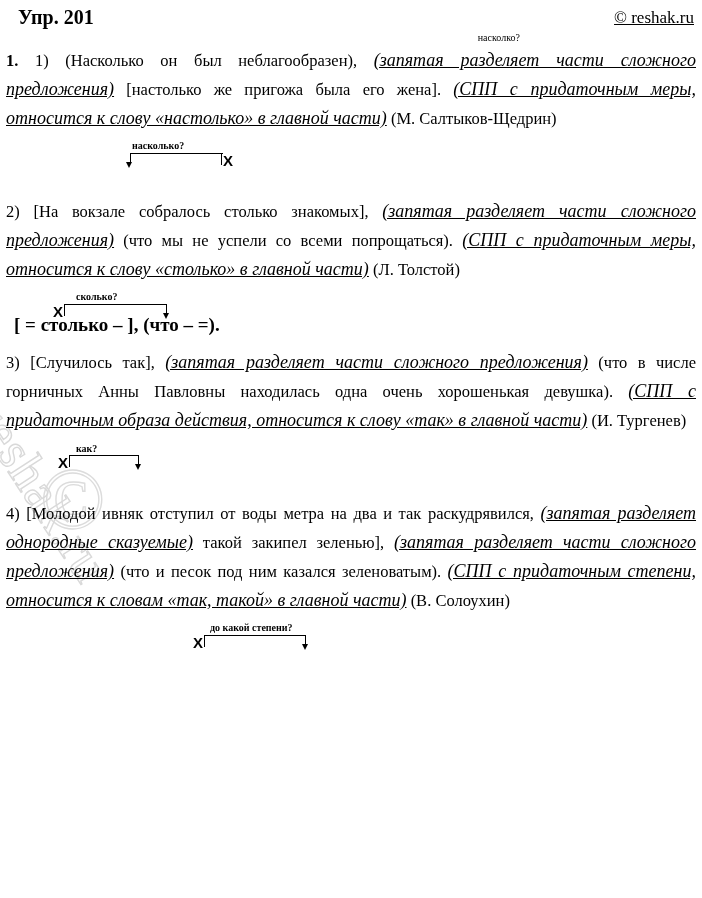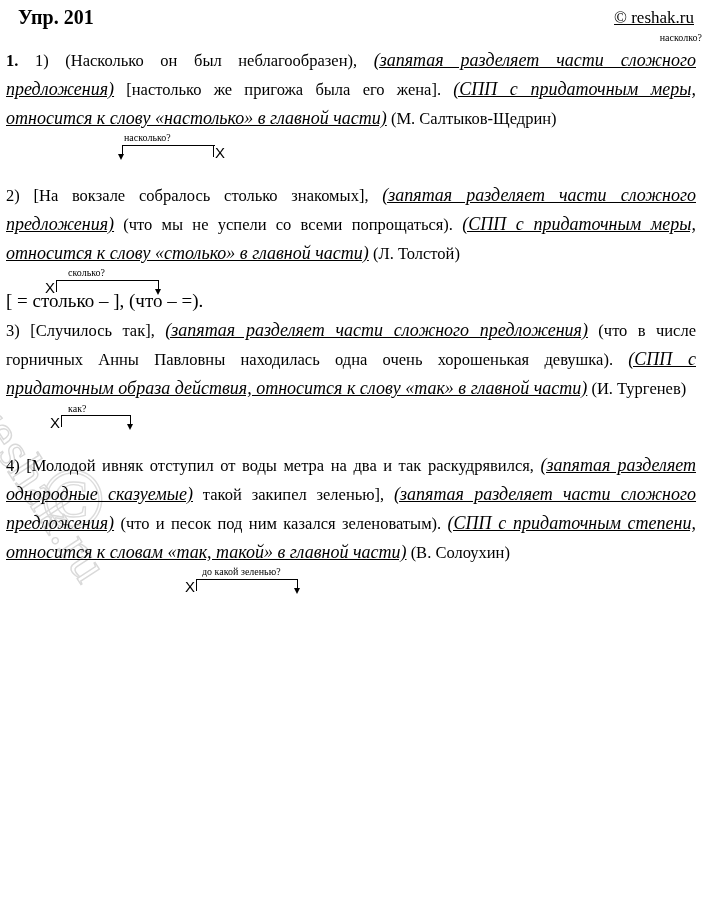--- a/index.html
+++ b/index.html
@@ -96,22 +96,23 @@
     text-decoration: underline;
   }
   .nowrapu { white-space: nowrap; text-underline-offset: 1px; }
 
   
   .scheme {
     position: relative;
     font-size: 19px;
     line-height: 30px;
     height: 48px;
-    margin: 0;
+    margin: 8px;
     white-space: nowrap;
+    font-weight: bold;
   }
   .scheme .base {
     position: absolute;
     left: 0;
     bottom: 0;
   }
   .scheme .xmark {
     position: absolute;
     font-size: 15px;
     line-height: 1;
@@ -158,20 +159,21 @@
     text-align: center;
     font-size: 15px;
     line-height: 1;
   }
   .q-top-note {
     position: relative;
     z-index: 2;
     height: 16px;
     font-size: 10px;
     text-align: right;
+    padding-right: 182px;
     line-height: 16px;
   }
 </style>
 </head>
 <body>
 
 <div id="watermark">
   <span class="wm-c">©</span>
   <span class="wm-text">reshak.ru</span>
 </div>
@@ -228,21 +230,21 @@
     <span class="arrowhead" style="left:121px; top:21px;"></span>
     <span class="xmark" style="left:44px; top:12px;">X</span>
   </div>
 
   <p class="para">
     <span>4)</span>
     <span class="segs"><span>[Молодой </span><span class="nowrapu">ивняк</span><span> </span><span class="nowrapu">отступил</span><span> от воды метра на два и так </span><span class="nowrapu">раскудрявился</span><span>, </span><span class="it">(запятая разделяет однородные сказуемые)</span><span> такой </span><span class="nowrapu">закипел</span><span> зеленью], </span><span class="it">(запятая разделяет части сложного предложения)</span><span> (что и </span><span class="nowrapu">песок</span><span> под ним </span><span class="nowrapu">казался</span><span> </span><span class="nowrapu">зеленоватым</span><span>). </span><span class="it">(СПП с придаточным степени, относится к словам «так, такой» в главной части)</span><span> (В. Солоухин)</span></span>
   </p>
 
   <div class="scheme">
-    <span class="qlabel" style="left:196px; top:0px;">до какой зеленью?</span>
+    <span class="qlabel" style="left:196px; top:0px;">до какой степени?</span>
     <span class="hbar" style="left:190px; top:12px; width:102px;"></span>
     <span class="vbar" style="left:190px; top:12px; height:12px;"></span>
     <span class="vbar" style="left:291px; top:12px; height:11px;"></span>
     <span class="arrowhead" style="left:288px; top:21px;"></span>
     <span class="xmark" style="left:179px; top:12px;">X</span>
   </div>
 
 </div>
 
 </body></html>

